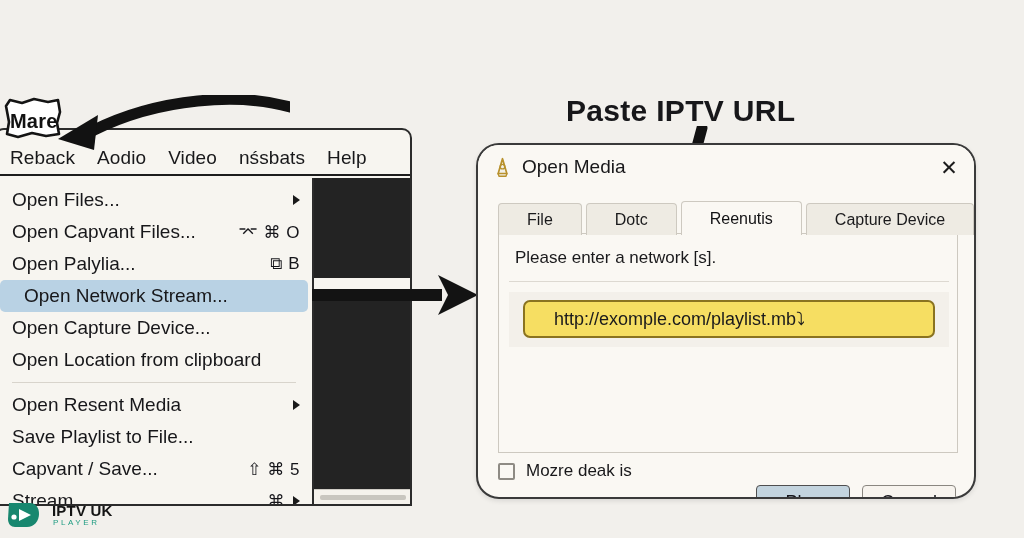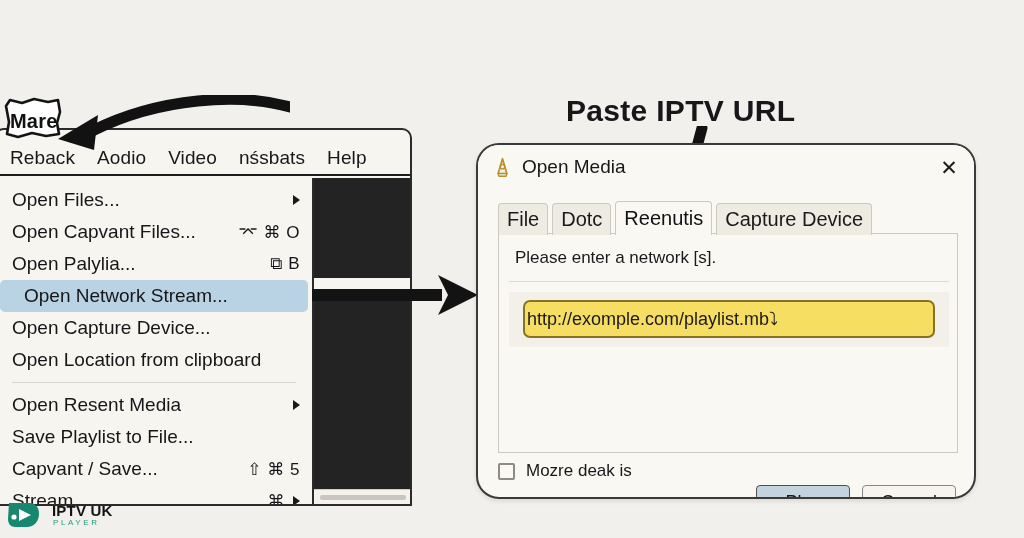--- a/index.html
+++ b/index.html
@@ -252,24 +252,24 @@
     position: absolute;
     left: 20px;
     top: 56px;
     display: flex;
     align-items: flex-end;
     gap: 4px;
     z-index: 3;
   }
   .tab {
     height: 31px;
-    padding: 0 8px;
-    display: flex;
-    align-items: center;
-    font-size: 20px;
+    padding: 0 28px;
+    display: flex;
+    align-items: center;
+    font-size: 16px;
     color: #1a1a1c;
     background: #eeebe3;
     border: 1px solid #cdc9c0;
     border-bottom: none;
     border-radius: 4px 4px 0 0;
     cursor: pointer;
     white-space: nowrap;
   }
   .tab.active {
     background: #faf8f3;
@@ -318,21 +318,21 @@
     left: 14px;
     top: 8px;
     width: 412px;
     height: 38px;
     background: #f6de62;
     border: 2px solid #8a7320;
     border-radius: 7px;
     box-sizing: border-box;
     display: flex;
     align-items: center;
-    padding-left: 2px;
+    padding-left: 29px;
     font-size: 18px;
     color: #1a1a1c;
     white-space: nowrap;
     overflow: hidden;
     cursor: text;
   }
 
   #show-more-row {
     position: absolute;
     left: 20px;

